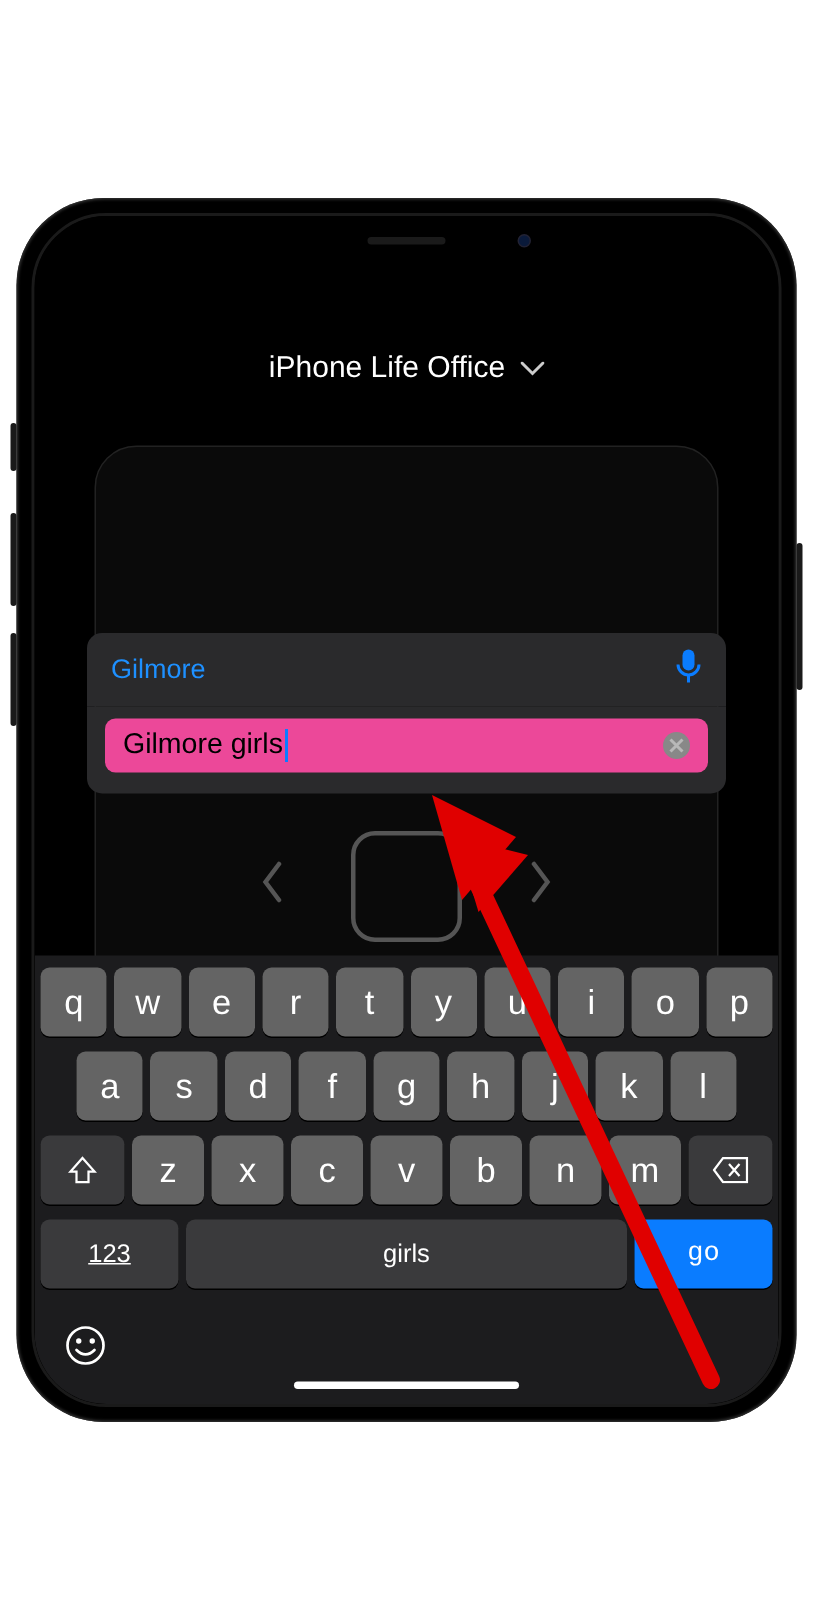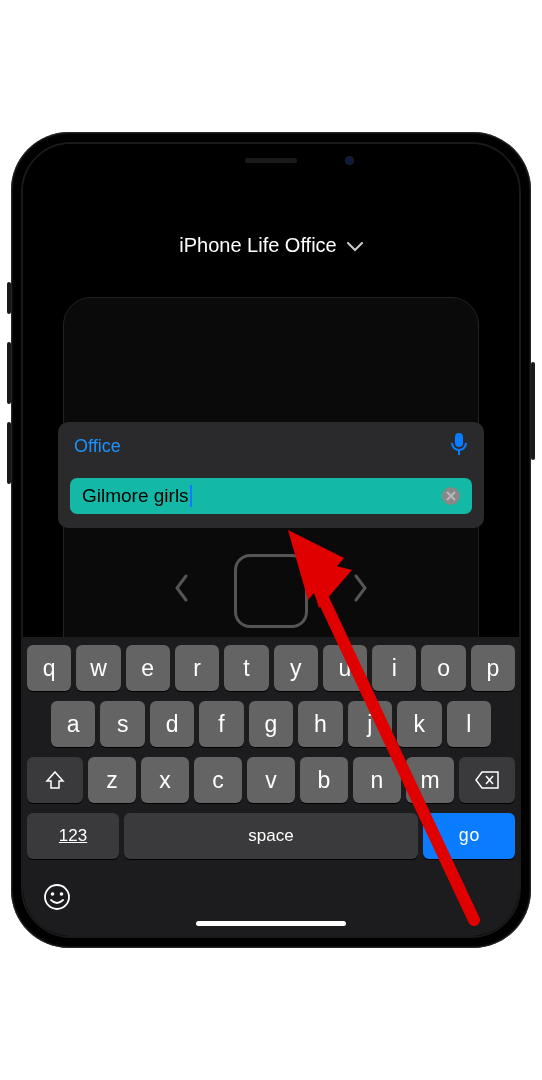--- a/index.html
+++ b/index.html
@@ -112,21 +112,21 @@
   }
   .mic-icon { color: #0a7cff; }
   .search-row {
     background: #2a2a2c;
     border-bottom-left-radius: 10px;
     border-bottom-right-radius: 10px;
     padding: 8px 12px 14px 12px;
     margin: 0 -6px;
   }
   .search-field {
-    background: #14b8a6;
+    background: #ec4899;
     border-radius: 7px;
     padding: 7px 12px;
     display: flex;
     align-items: center;
     justify-content: space-between;
   }
   .search-text {
     font-size: 19px;
     color: #000;
     display: flex;
@@ -284,21 +284,21 @@
                 <path d="M1 1 L8 8 L15 1" stroke="#ccc" stroke-width="2" fill="none" stroke-linecap="round"></path>
               </svg>
           </span>
         </span>
       </div>
 
       <div class="remote-preview">
 
         <div class="search-overlay">
           <div class="cancel-row">
-            <span class="cancel-btn">Office</span>
+            <span class="cancel-btn">Gilmore</span>
             <span class="mic-icon">
               <svg width="18" height="24" viewBox="0 0 18 24">
                   <rect x="5" y="1" width="8" height="14" rx="4" fill="#0a7cff"></rect>
                   <path d="M2 11 a7 7 0 0 0 14 0" stroke="#0a7cff" stroke-width="2" fill="none"></path>
                   <line x1="9" y1="18" x2="9" y2="23" stroke="#0a7cff" stroke-width="2"></line>
                 </svg>
             </span>
           </div>
           <div class="search-row">
             <div class="search-field">
@@ -384,21 +384,21 @@
             </div>
           <div class="key key-special">
             <svg width="24" height="18" viewBox="0 0 24 18">
                 <path d="M7 1 L23 1 L23 17 L7 17 L1 9 Z" fill="none" stroke="#fff" stroke-width="1.5"></path>
                 <path d="M11 5 L18 13 M18 5 L11 13" stroke="#fff" stroke-width="1.5"></path>
               </svg>
           </div>
         </div>
         <div class="kb-row">
           <div class="key key-special key-123">123</div>
-          <div class="key key-special key-space">space</div>
+          <div class="key key-special key-space">girls</div>
           <div class="key key-go">go</div>
         </div>
         <div class="kb-bottom">
           <div class="emoji-btn">
             <svg width="28" height="28" viewBox="0 0 28 28">
                 <circle cx="14" cy="14" r="12" fill="none" stroke="#fff" stroke-width="1.8"></circle>
                 <circle cx="9.5" cy="11" r="1.8" fill="#fff"></circle>
                 <circle cx="18.5" cy="11" r="1.8" fill="#fff"></circle>
                 <path d="M8 17 Q14 23 20 17" fill="none" stroke="#fff" stroke-width="1.8" stroke-linecap="round"></path>
               </svg>

